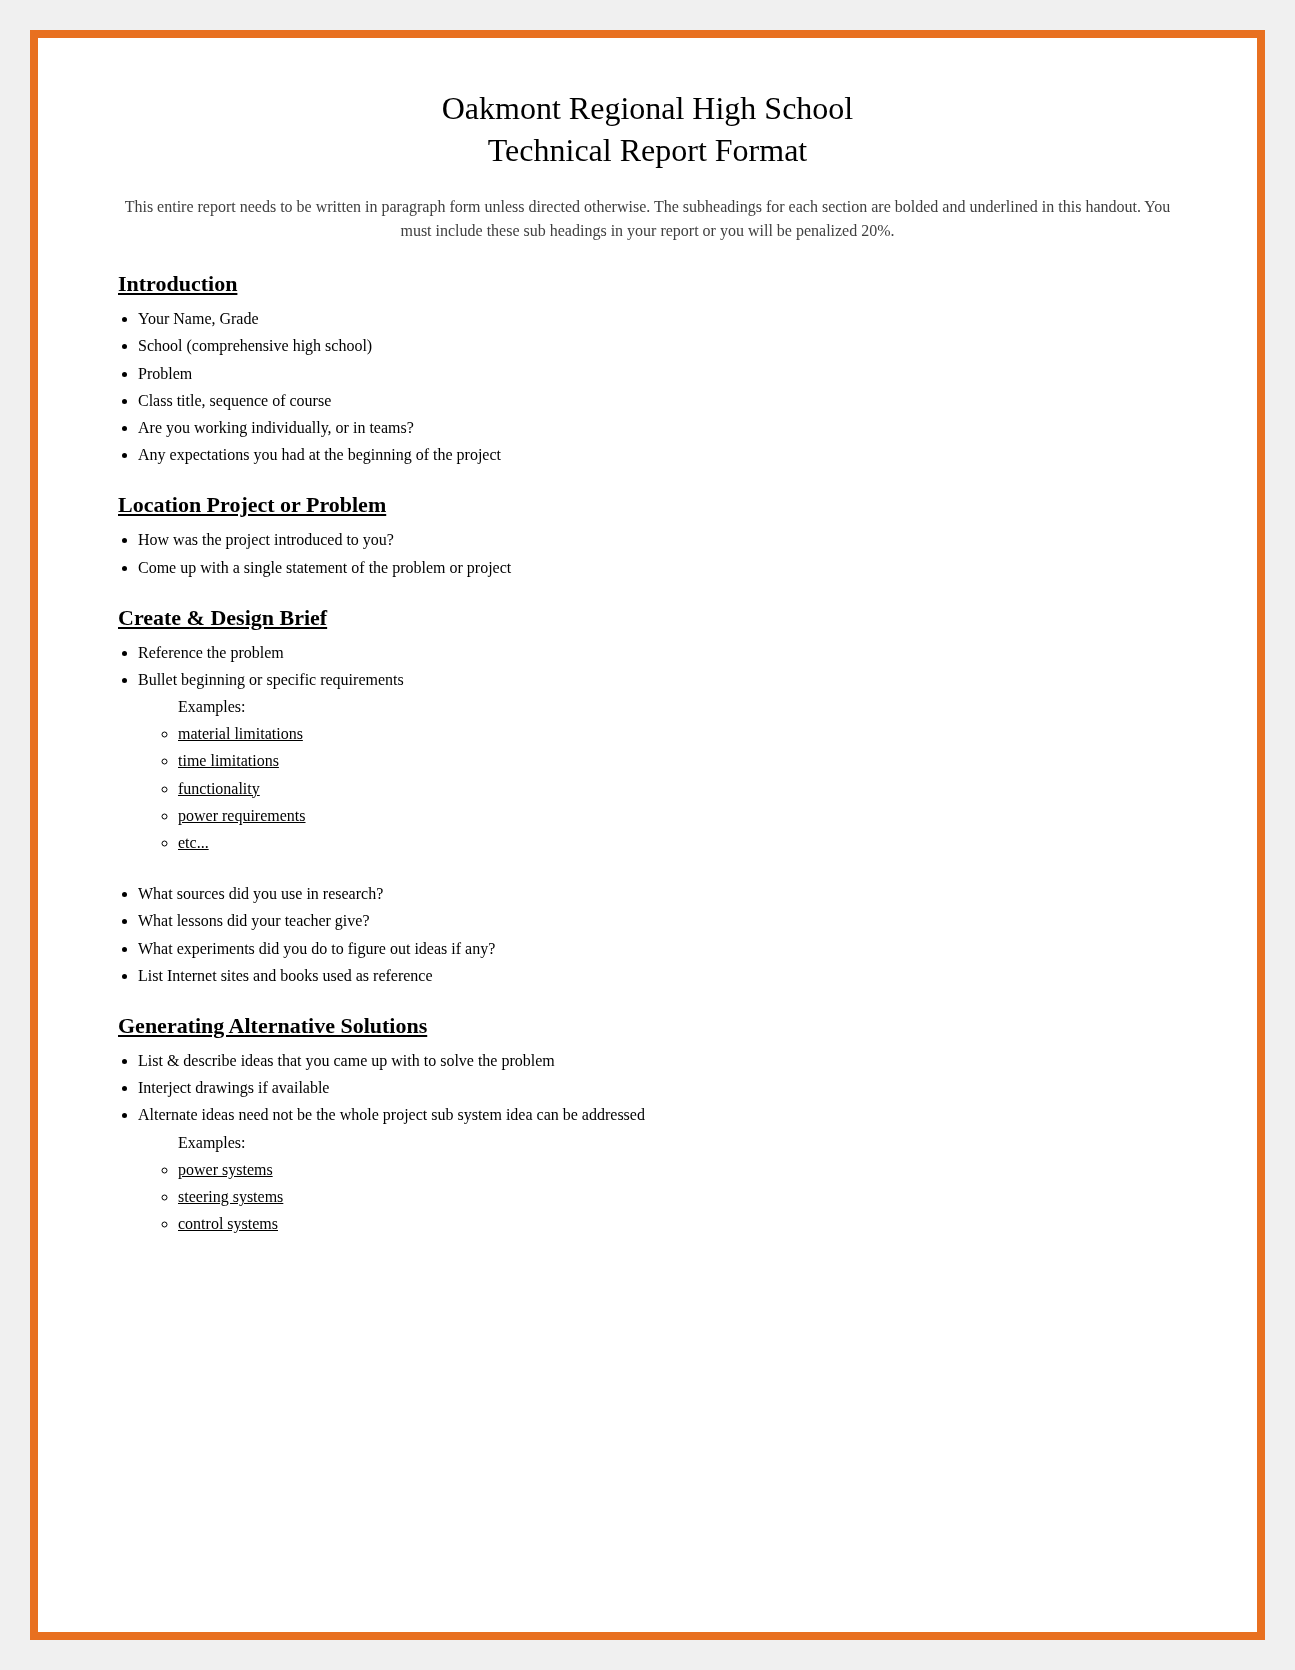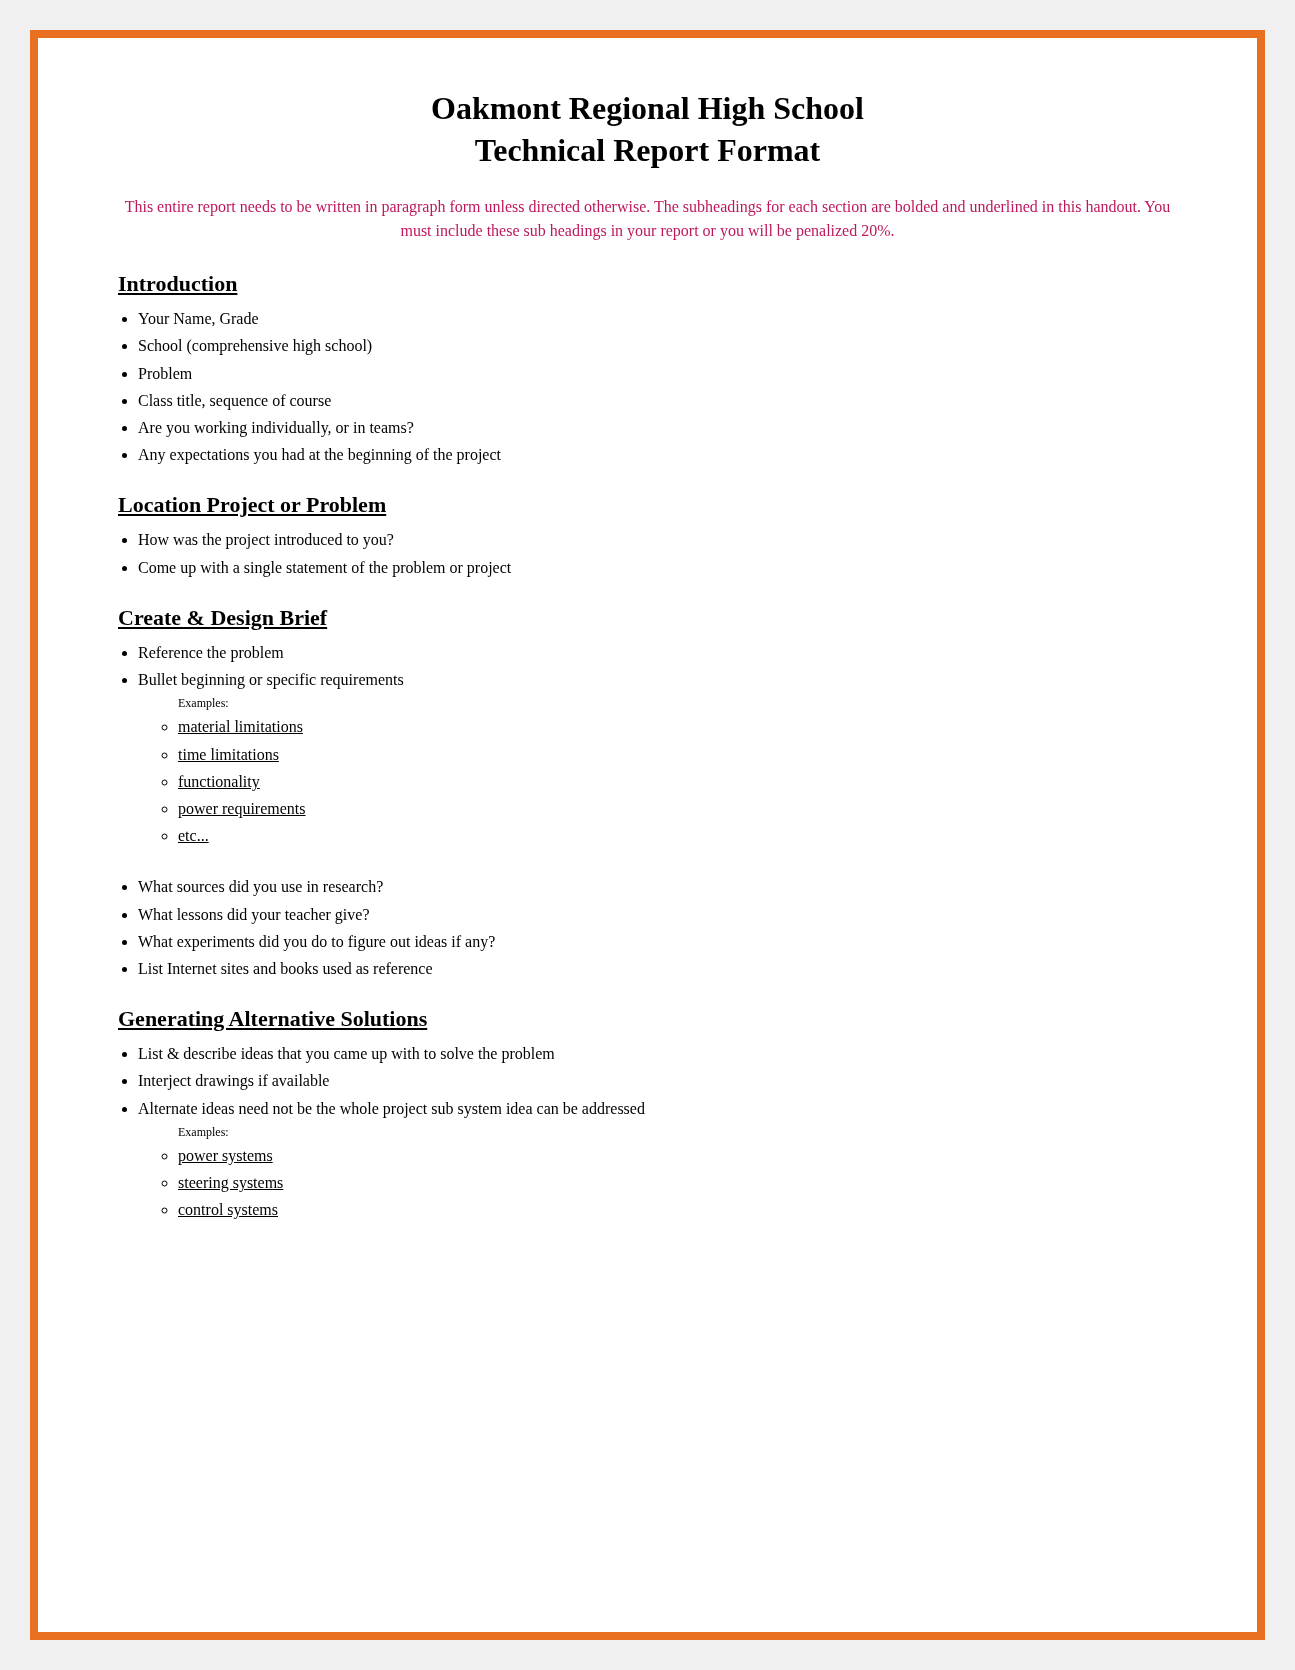--- a/index.html
+++ b/index.html
@@ -36,31 +36,31 @@
       padding: 50px 80px 60px 80px;
     }
 
     .page-title {
       text-align: center;
       margin-bottom: 24px;
     }
 
     .page-title h1 {
       font-size: 32px;
-      font-weight: bold;
+      font-weight: normal;
       line-height: 1.3;
       color: #000;
     }
 
     .intro-paragraph {
       text-align: center;
       font-size: 16px;
       line-height: 1.5;
       margin-bottom: 28px;
-      color: #be185d;
+      color: #404040;
     }
 
     .section {
       margin-bottom: 24px;
     }
 
     .section-heading {
       font-size: 22px;
       font-weight: bold;
       text-decoration: underline;
@@ -79,21 +79,21 @@
     ul.sub-bullet-list {
       list-style: circle;
       margin-left: 40px;
       font-size: 16px;
       line-height: 1.7;
       color: #000;
       text-decoration: underline;
     }
 
     .examples-label {
-      font-size: 12px;
+      font-size: 16px;
       line-height: 1.7;
       margin-left: 40px;
       color: #000;
     }
   </style>
 </head>
 <body>
 
 <div class="page-outer">
   <div class="page-border">

